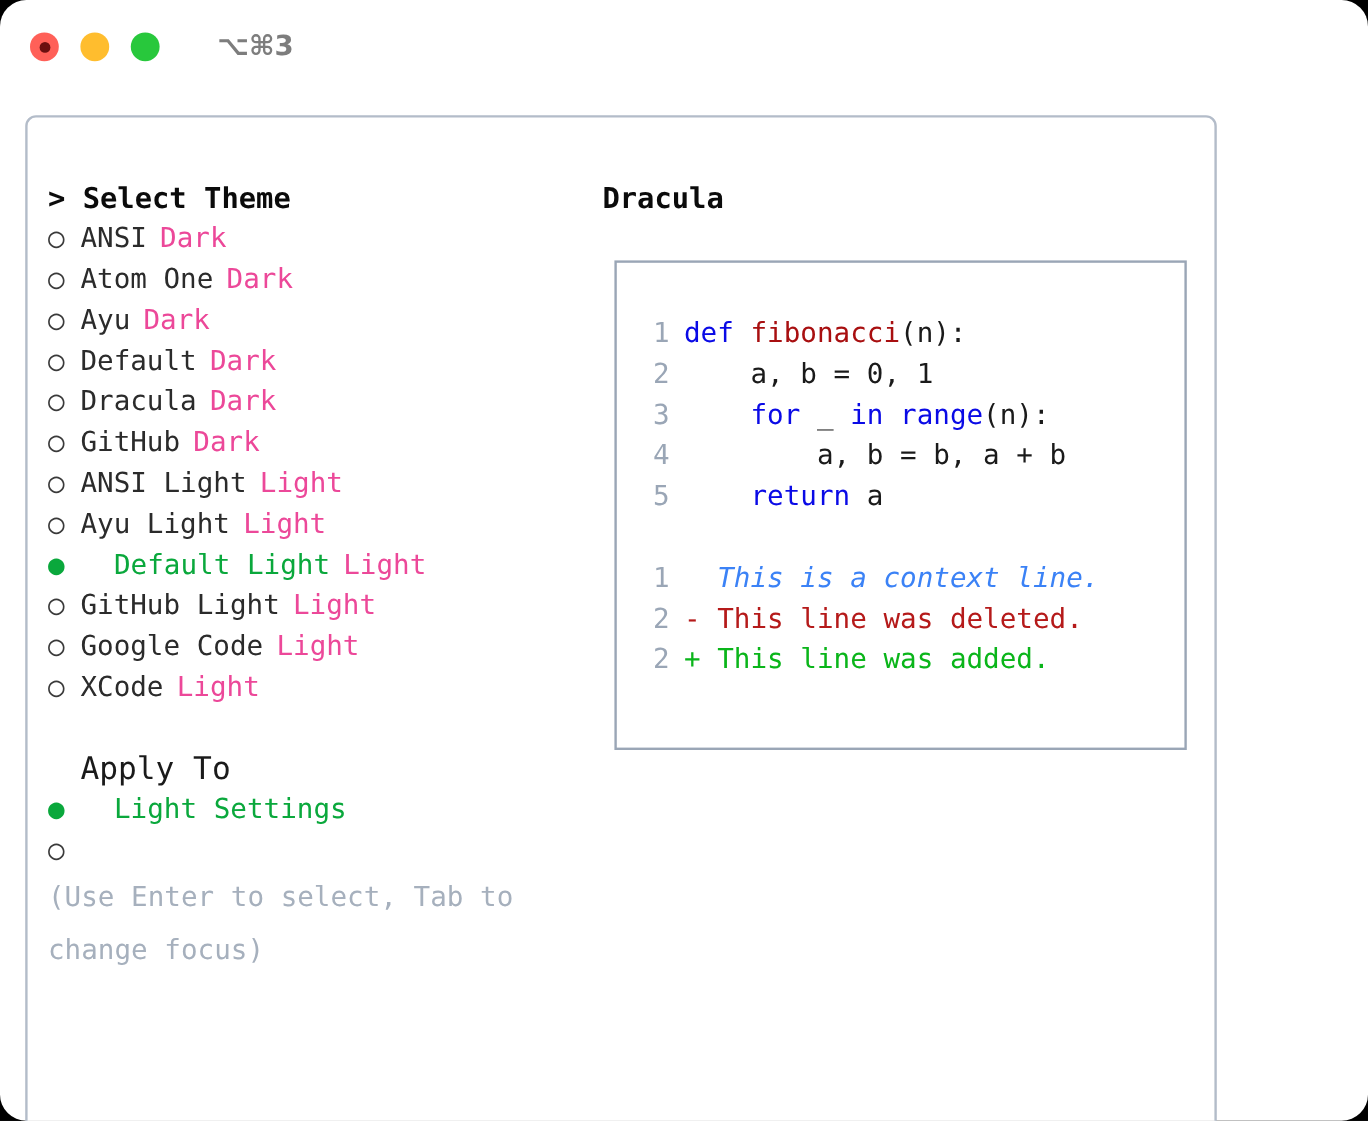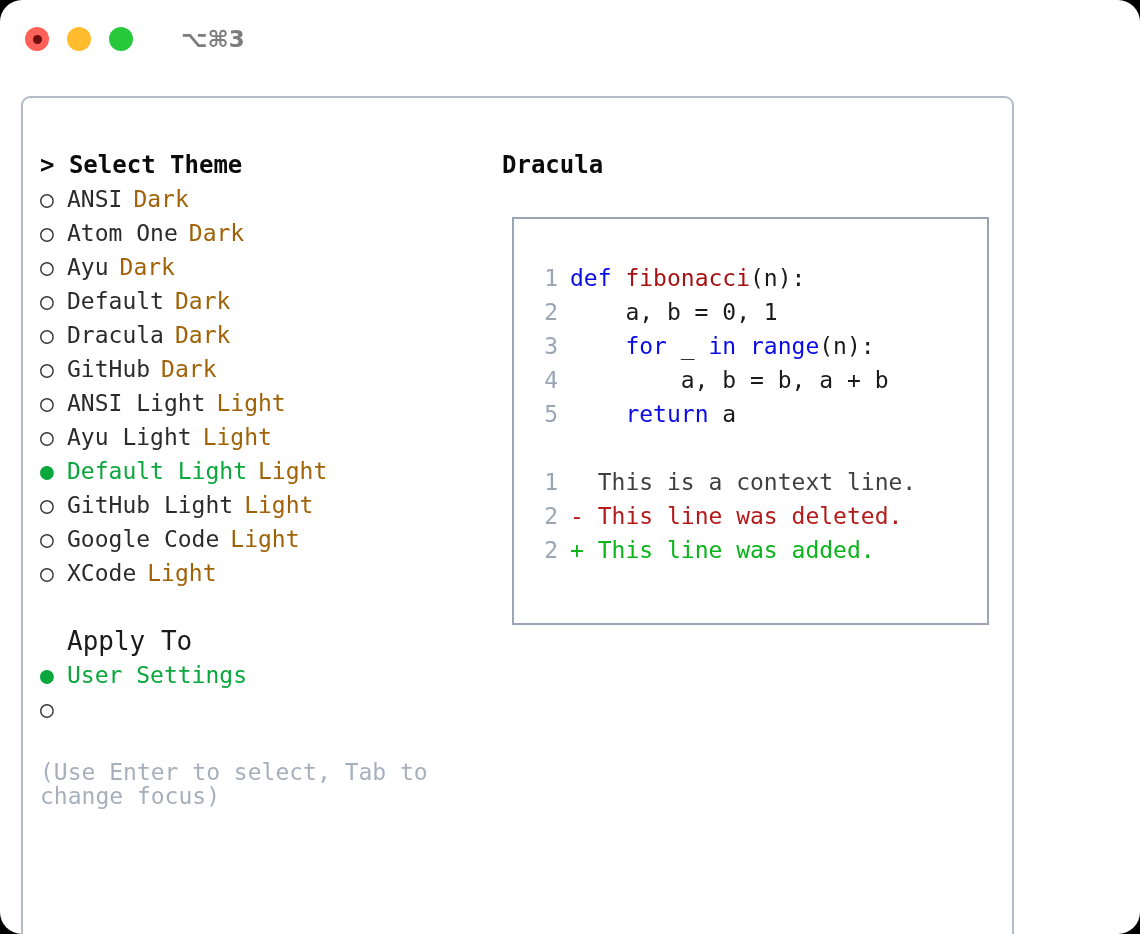--- a/index.html
+++ b/index.html
@@ -91,42 +91,41 @@
     white-space: pre;
   }
   .marker {
     width: 27px;
     flex: 0 0 27px;
     font-size: 23px;
     color: #3a3a3a;
   }
   .marker.on { color: #0aa83c; }
   .theme-name { color: #2b2b2b; text-align: right; }
-  .theme-row.selected .theme-name { color: #0aa83c; }
+  .theme-row.selected .theme-name { color: #0aa83c; margin-left: 28px; }
   .theme-tag {
-    color: #a16207;
+    color: #ec4899;
     margin-left: 11px;
   }
 
   .spacer-row { height: 34px; }
 
   .group-header {
     font-size: 26px;
     color: #1a1a1a;
     line-height: 34px;
     height: 34px;
     padding-left: 27px;
     white-space: pre;
   }
 
   .hint {
-    margin-top: 34px;
     font-size: 23px;
     color: #a6b0bd;
-    line-height: 24px;
+    line-height: 44px;
     width: 400px;
     white-space: pre-wrap;
   }
 
   
   .right-col {
     position: absolute;
     left: 479px; top: 50px;
     width: 500px;
   }
@@ -163,21 +162,21 @@
     margin-right: 12px;
   }
   .code-text { color: #1a1a1a; }
 
   .tok-kw    { color: #0a0ae6; }
   .tok-fn    { color: #a80f10; }
   .tok-plain { color: #1a1a1a; }
 
   .blank-line { height: 34px; }
 
-  .diff-ctx { color: #404040; }
+  .diff-ctx { color: #3b82f6; font-style: italic; }
   .diff-del { color: #b51a1a; }
   .diff-add { color: #0ab51a; }
 </style>
 </head>
 <body>
 
 <div class="app-window">
 
   <div class="titlebar">
     <div class="lights">
@@ -210,21 +209,21 @@
             <div class="theme-row"><span class="marker">○</span><span class="theme-name">GitHub Light</span><span class="theme-tag">Light</span></div>
             <div class="theme-row"><span class="marker">○</span><span class="theme-name">Google Code</span><span class="theme-tag">Light</span></div>
             <div class="theme-row"><span class="marker">○</span><span class="theme-name">XCode</span><span class="theme-tag">Light</span></div>
           </div>
 
         <div class="spacer-row"></div>
 
         <div class="group-header">Apply To</div>
 
         <div id="apply-to-list">
-            <div class="theme-row selected"><span class="marker on">●</span><span class="theme-name">User Settings</span></div>
+            <div class="theme-row selected"><span class="marker on">●</span><span class="theme-name">Light Settings</span></div>
             <div class="theme-row"><span class="marker">○</span></div>
           </div>
 
         <div class="hint">(Use Enter to select, Tab to change focus)</div>
       </div>
 
       <div class="right-col">
         <div class="preview-title">Dracula</div>
 
         <div class="preview-box">

